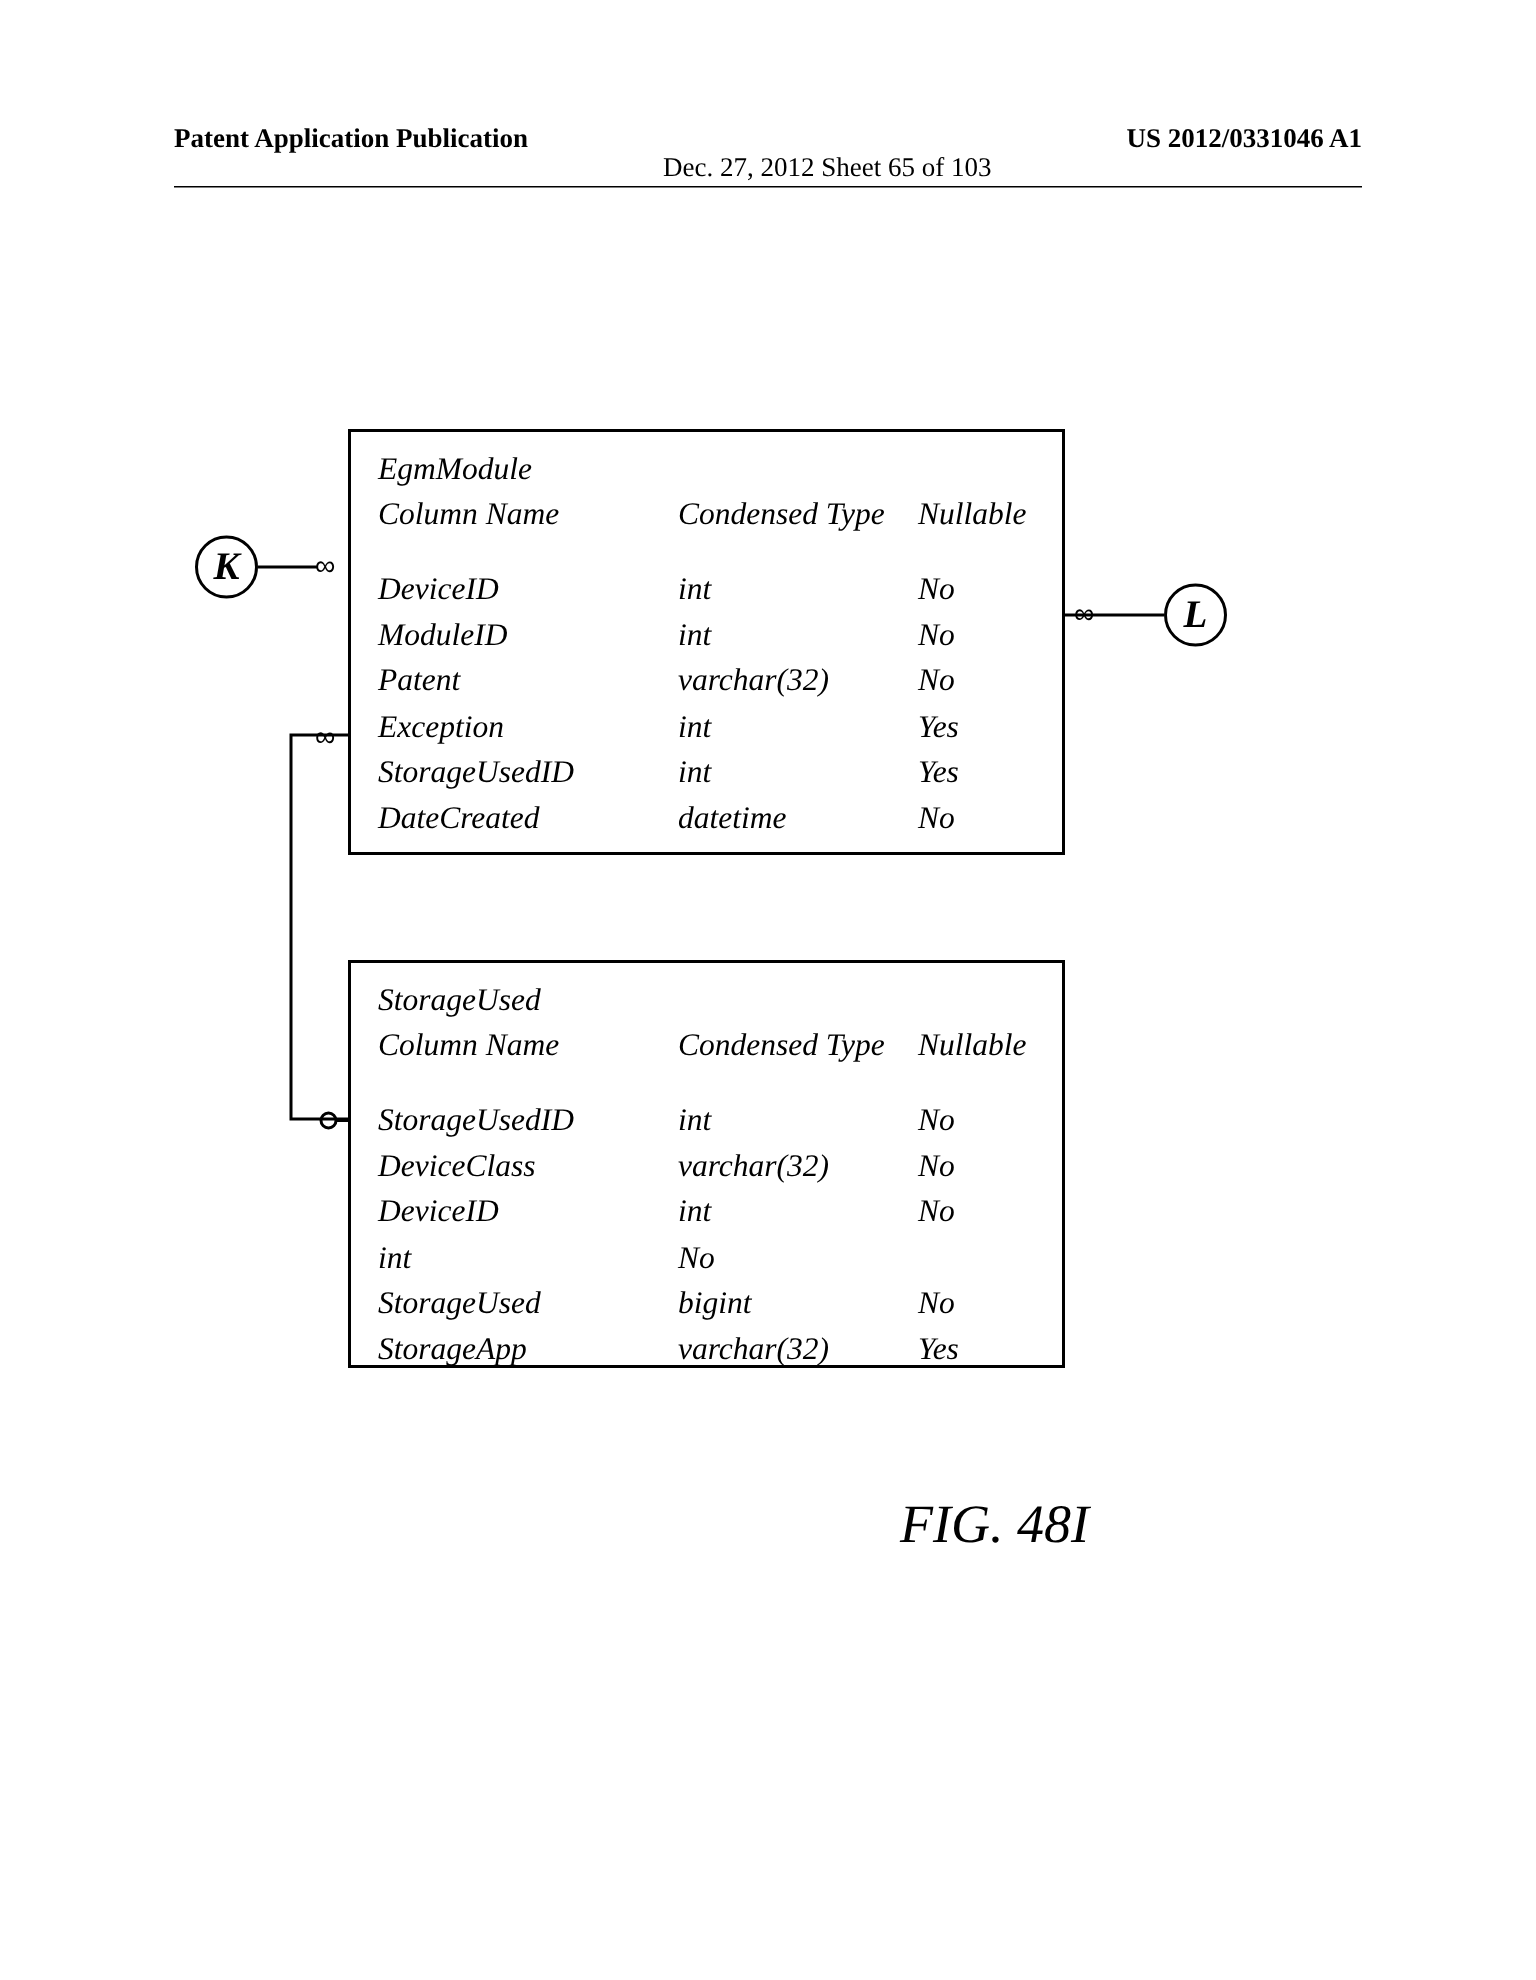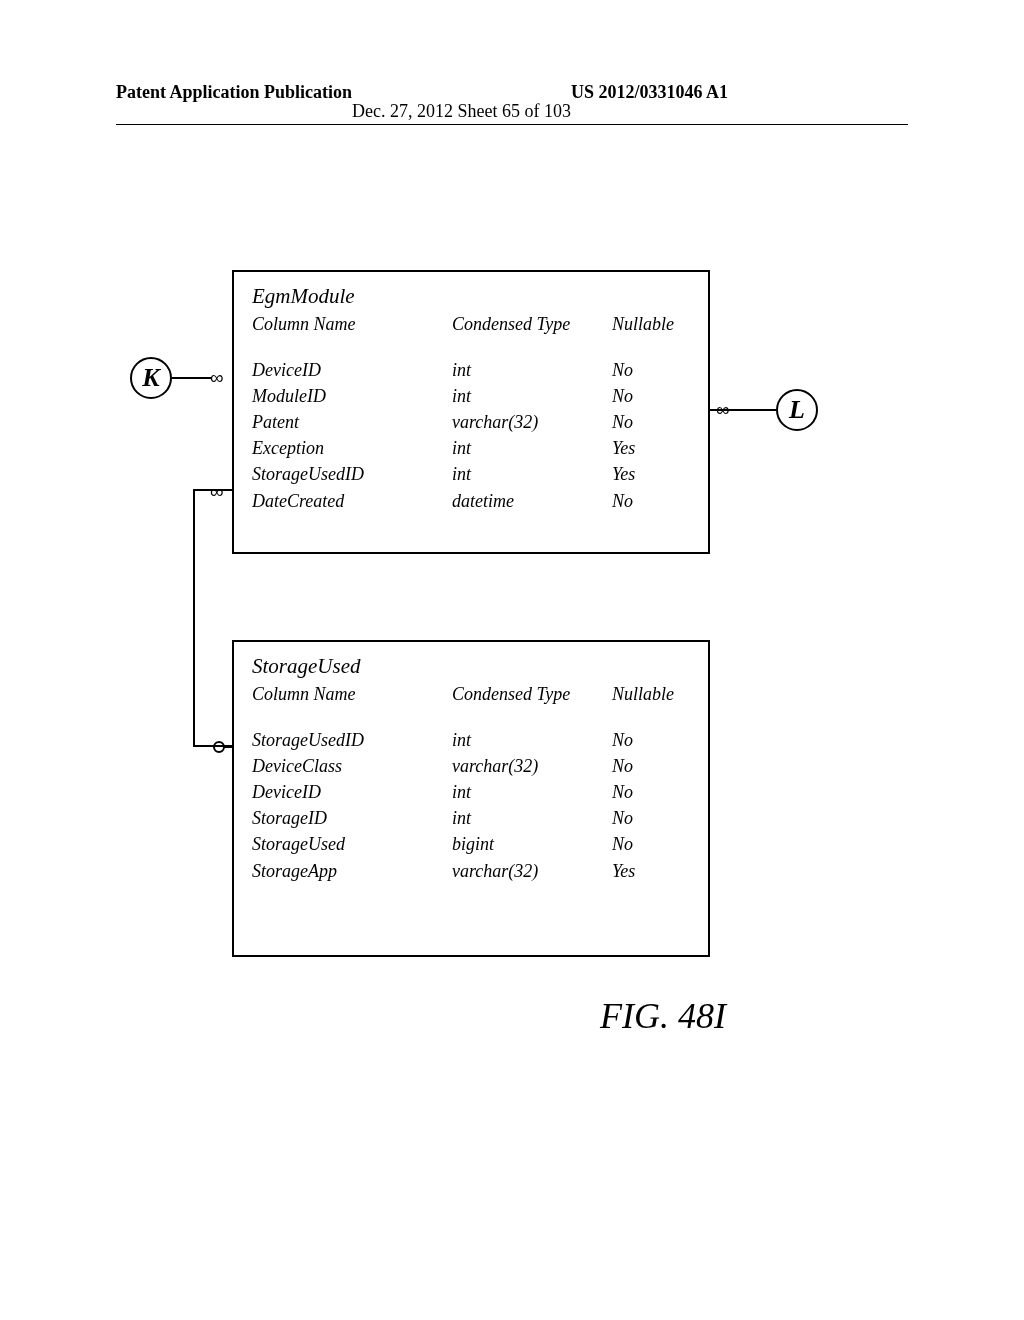--- a/index.html
+++ b/index.html
@@ -11,59 +11,60 @@
     position: relative;
   }
   .header {
     position: absolute;
     top: 82px;
     left: 116px;
     right: 116px;
     border-bottom: 1.5px solid #000;
     padding-bottom: 2px;
     display: flex;
+    justify-content: space-between;
     font-size: 18px;
   }
   .header .left { font-weight: bold; }
   .header .right { font-weight: bold; }
   .header .center { font-weight: normal; margin-top: 19px; }
   .diagram-area {
     position: absolute;
     top: 270px;
     left: 0;
     width: 1024px;
   }
   .table-box {
     position: absolute;
     border: 2px solid #000;
     padding: 12px 18px 16px 18px;
     background: #fff;
   }
   .table1 {
     left: 232px;
-    top: 0;
+    top: 16px;
     width: 478px;
     height: 284px;
   }
   .table2 {
     left: 232px;
     top: 370px;
     width: 478px;
-    height: 317px;
+    height: 272px;
   }
   .table-title {
     font-style: italic;
     font-size: 21px;
     margin-bottom: 2px;
   }
   .row {
     display: grid;
     grid-template-columns: 200px 160px 90px;
     font-style: italic;
-    font-size: 18px;
+    font-size: 21px;
     line-height: 1.45;
   }
   .header-row {
     margin-bottom: 20px;
   }
   .connector {
     position: absolute;
     stroke: #000;
     stroke-width: 2;
     fill: none;
@@ -189,21 +190,20 @@
       <span>DeviceClass</span>
       <span>varchar(32)</span>
       <span>No</span>
     </div>
     <div class="row">
       <span>DeviceID</span>
       <span>int</span>
       <span>No</span>
     </div>
     <div class="row">
-      <span>StorageID</span>
       <span>int</span>
       <span>No</span>
     </div>
     <div class="row">
       <span>StorageUsed</span>
       <span>bigint</span>
       <span>No</span>
     </div>
     <div class="row">
       <span>StorageApp</span>

